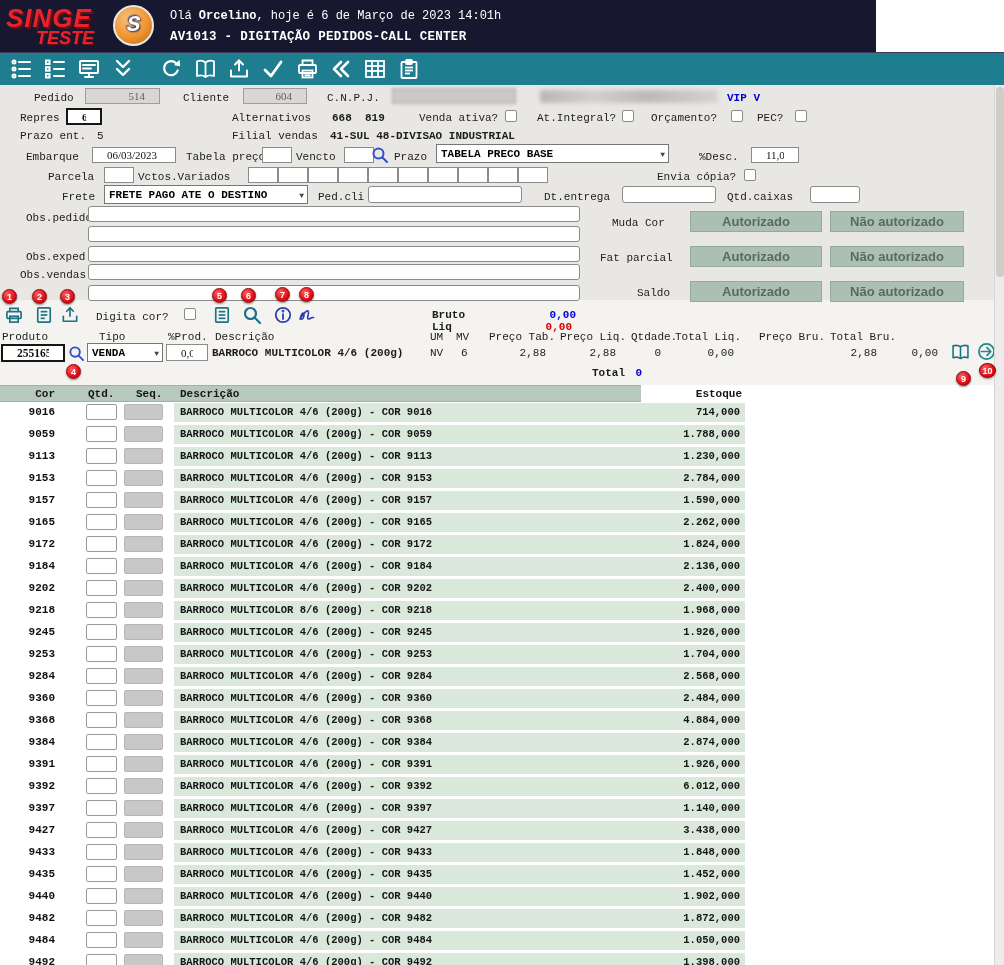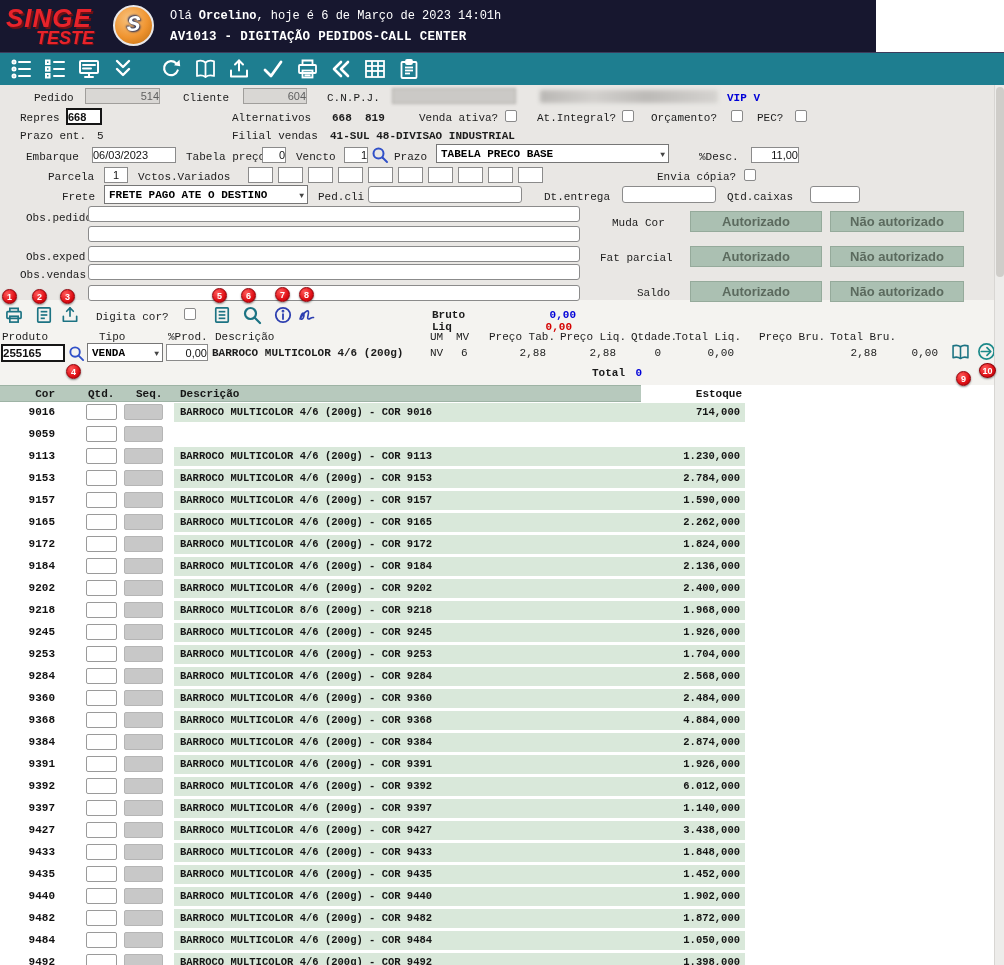--- a/index.html
+++ b/index.html
@@ -27,21 +27,21 @@
 
   
   .bg1 { position:absolute; left:0; top:85px; width:1004px; height:215px; background:#e9e7e4; }
   .bg2 { position:absolute; left:0; top:300px; width:1004px; height:85px; background:#f4f3f0; }
 
   .L { position:absolute; font-size:11px; color:#1c1c1c; white-space:pre; }
   .Lb { font-weight:bold; }
   .blue { color:#0000d8; }
   .red { color:#d40000; }
 
-  .box { position:absolute; background:#fff; border:1px solid #8b8b8b; font-size:11px; font-family:Liberation Sans, sans-serif; padding:0 0; color:#111; }
+  .box { position:absolute; background:#fff; border:1px solid #8b8b8b; font-size:11px; font-family:Liberation Serif, serif; padding:0 14px; color:#111; }
   .box.dis { background:#d9d7d4; border:1px solid #a09e9b; color:#5f5f5f; text-align:right; }
   .box.rt { text-align:right; }
   .box.ctr { text-align:center; }
   .box.strong { border:2px solid #161616; font-weight:bold; }
   .rounded { border-radius:3px; }
   .redact { position:absolute; background:#cbc9c6; border:1px solid #aeaca9; filter:blur(1.5px); }
   .smudge { position:absolute; background:linear-gradient(90deg,#b9b7b4,#d2d0cd 30%,#bcbab7 60%,#d5d3d0); border-radius:2px; filter:blur(2px); }
 
   .sel { position:absolute; background:#fff; border:1px solid #767676; font-weight:bold; font-size:11px; display:flex; align-items:center; padding:0 18px 0 4px; white-space:nowrap; cursor:pointer; }
   .sel .arr { position:absolute; right:3px; top:50%; transform:translateY(-50%); font-size:8px; color:#444; }
@@ -402,20 +402,24 @@
         <div class="sseq"></div>
         <div class="sband">
           <span class="sdesc">BARROCO MULTICOLOR 4/6 (200g) - COR 9016</span>
           <span class="sest">714,000</span>
         </div>
       </div>
       <div class="srow" style="top: 22px;">
         <div class="scor">9059</div>
         <input class="sqtd" style="">
         <div class="sseq"></div>
+        <div class="sband">
+          <span class="sdesc">BARROCO MULTICOLOR 4/6 (200g) - COR 9059</span>
+          <span class="sest">1.788,000</span>
+        </div>
       </div>
       <div class="srow" style="top: 44px;">
         <div class="scor">9113</div>
         <input class="sqtd" style="">
         <div class="sseq"></div>
         <div class="sband">
           <span class="sdesc">BARROCO MULTICOLOR 4/6 (200g) - COR 9113</span>
           <span class="sest">1.230,000</span>
         </div>
       </div>

